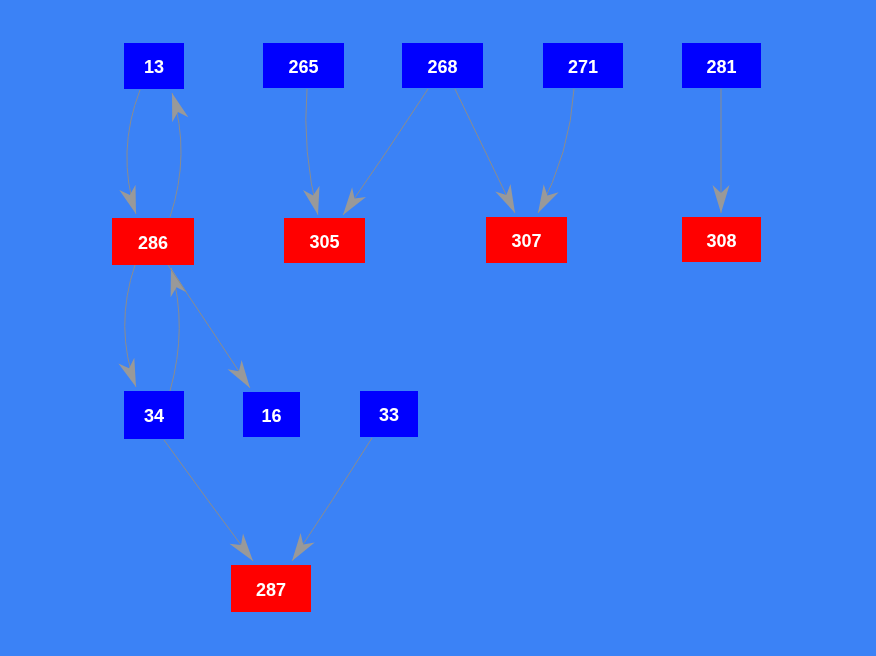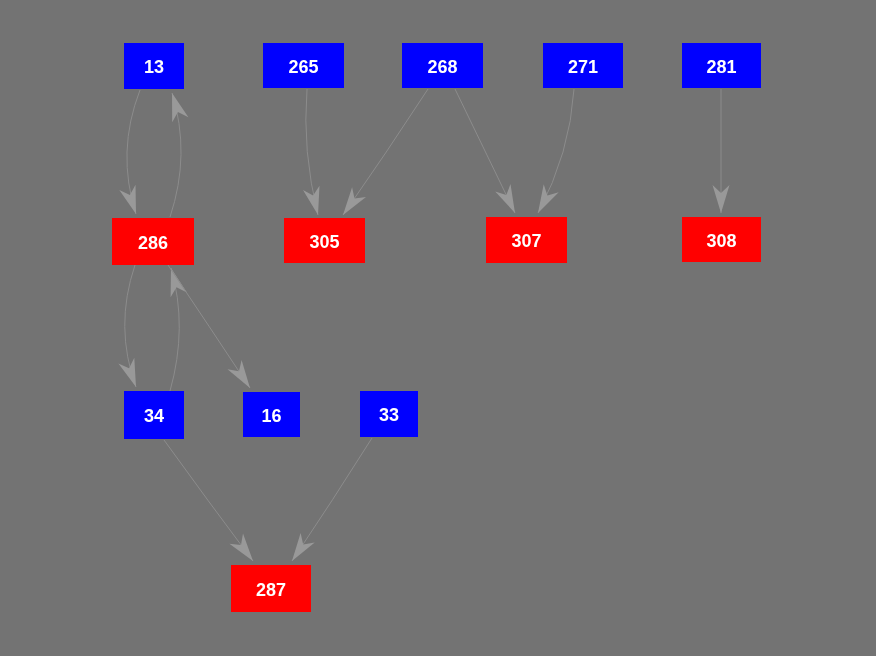--- a/index.html
+++ b/index.html
@@ -4,21 +4,21 @@
 <style>
   html, body {
     margin: 0;
     padding: 0;
     background: #ffffff;
   }
   #stage {
     position: relative;
     width: 876px;
     height: 656px;
-    background: #737373;
+    background: #3b82f6;
     overflow: hidden;
   }
   svg.graph {
     position: absolute;
     left: 0;
     top: 0;
     width: 876px;
     height: 656px;
     display: block;
   }

